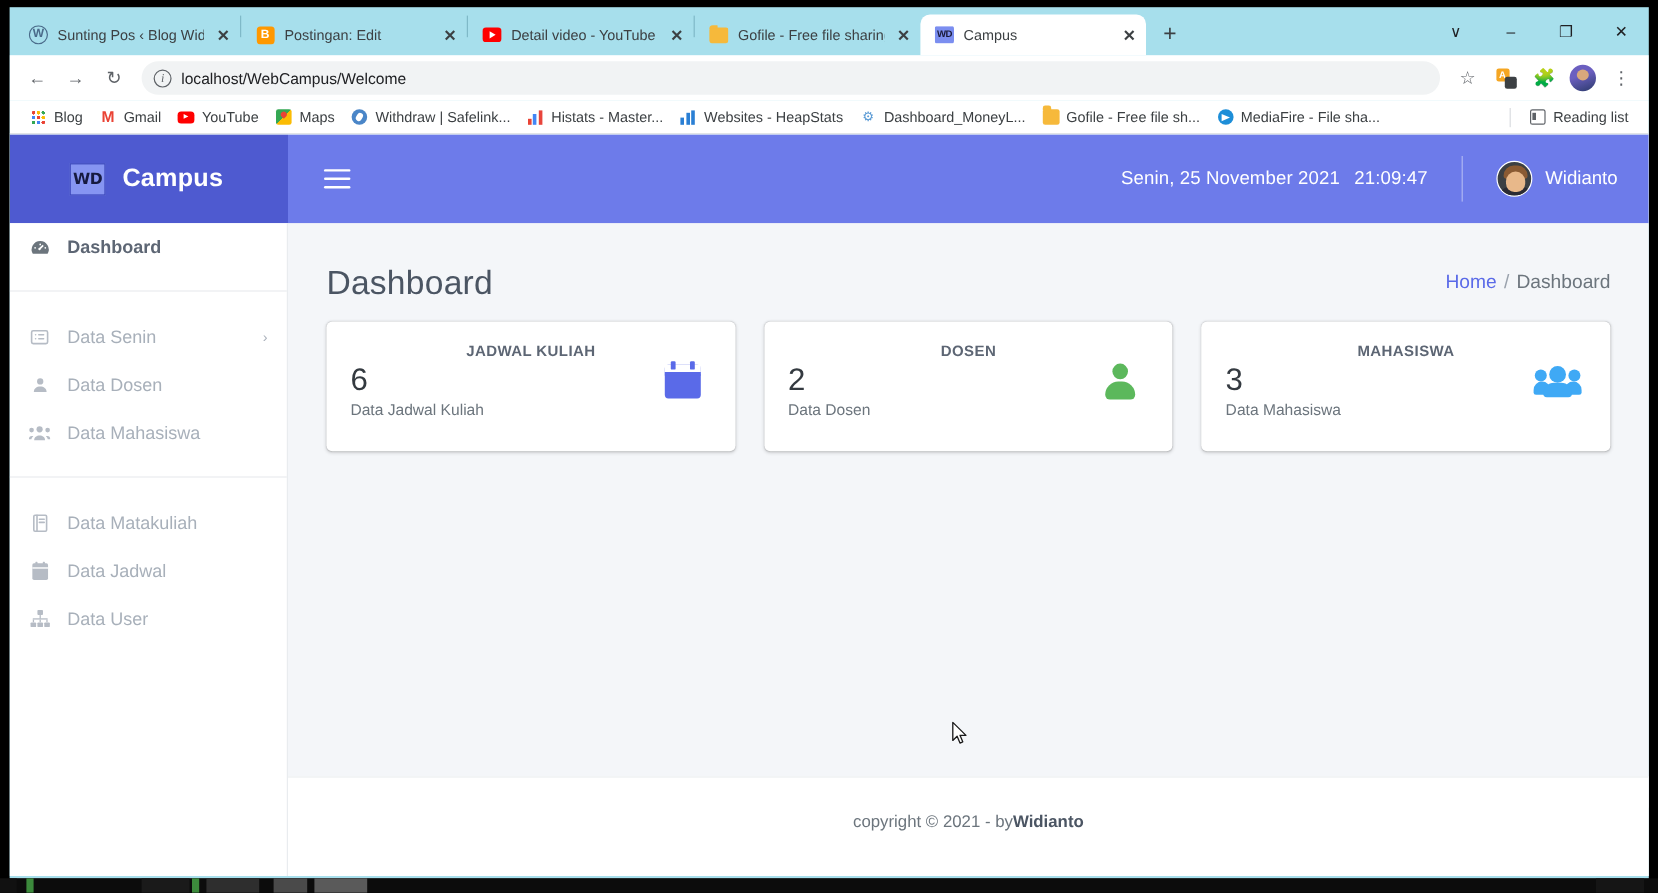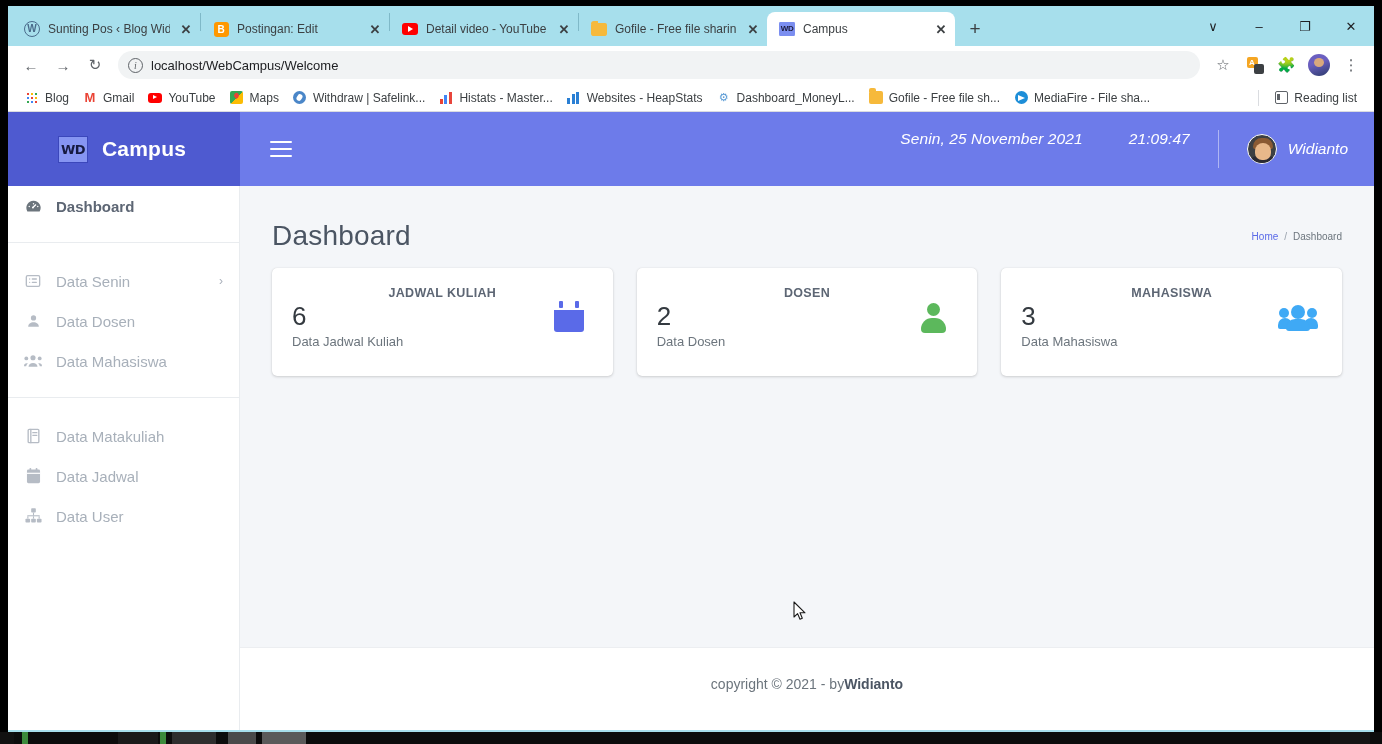--- a/index.html
+++ b/index.html
@@ -211,23 +211,23 @@
   .brand-name { color:#fff; font-size: 21px; font-weight: 700; letter-spacing:.2px; }
   .navmain {
     flex: 1 1 auto; background: #6d7bea;
     display: flex; align-items: center; justify-content: space-between;
     padding: 0 26px 0 30px;
   }
   .burger {
     width: 22px; height: 16px; display:flex;flex-direction:column;justify-content:space-between;
   }
   .burger span { display:block; height:2.4px; background:#fff; border-radius:1px; }
-  .nav-right { display:flex; gap:0;font-style:italic; }
+  .nav-right { display:flex; align-items:center; gap:0; }
   .nav-date { color:#fff; font-size: 15.5px; letter-spacing:.1px; }
-  .nav-time { color:#fff; font-size: 15.5px; margin-left: 46px; letter-spacing:.1px;}
+  .nav-time { color:#fff; font-size: 15.5px; margin-left: 12px; letter-spacing:.1px;}
   .nav-div { width:1px; height:38px; background:rgba(255,255,255,.45); margin: 0 28px; }
   .nav-user { display:flex;align-items:center;gap:11px; }
   .nav-avatar {
     width:30px;height:30px;border-radius:50%;border:1.5px solid #fff;
     background:#3c4043; position:relative; overflow:hidden;
   }
   .nav-avatar .hair{position:absolute;left:5px;top:3px;width:20px;height:11px;
     background:#8a5a33;border-radius:10px 10px 3px 3px;}
   .nav-avatar .face{position:absolute;left:7px;top:8px;width:16px;height:17px;
     background:#e8b88a;border-radius:8px 8px 7px 7px;}
@@ -257,21 +257,21 @@
   .content {
     position: absolute; left:232px; top:74px; right:0; bottom:0;
     overflow: hidden;
   }
   .content-inner { background:#f4f6f9; min-height: 487px; padding: 0 32px; }
   .page-head {
     display:flex; align-items:center; justify-content:space-between;
     padding: 26px 0 0 0; height: 74px;
   }
   .page-title { font-size: 28px; color: #4b5563; font-weight: 400; letter-spacing:.2px;}
-  .breadcrumb { font-size: 10px; color:#6c757d; }
+  .breadcrumb { font-size: 16px; color:#6c757d; }
   .breadcrumb a { color:#5a6ae8; text-decoration:none; }
   .breadcrumb .sep { margin: 0 6px; color:#9aa2ad; }
 
   .cards { display:flex; gap: 24px; padding-top: 8px; }
   .card {
     flex: 1 1 0; height: 108px; background:#fff;
     border-radius: 5px;
     box-shadow: 0 0 1px rgba(0,0,0,.125), 0 1px 3px rgba(0,0,0,.16);
     padding: 18px 20px 0 20px;
     position: relative;

